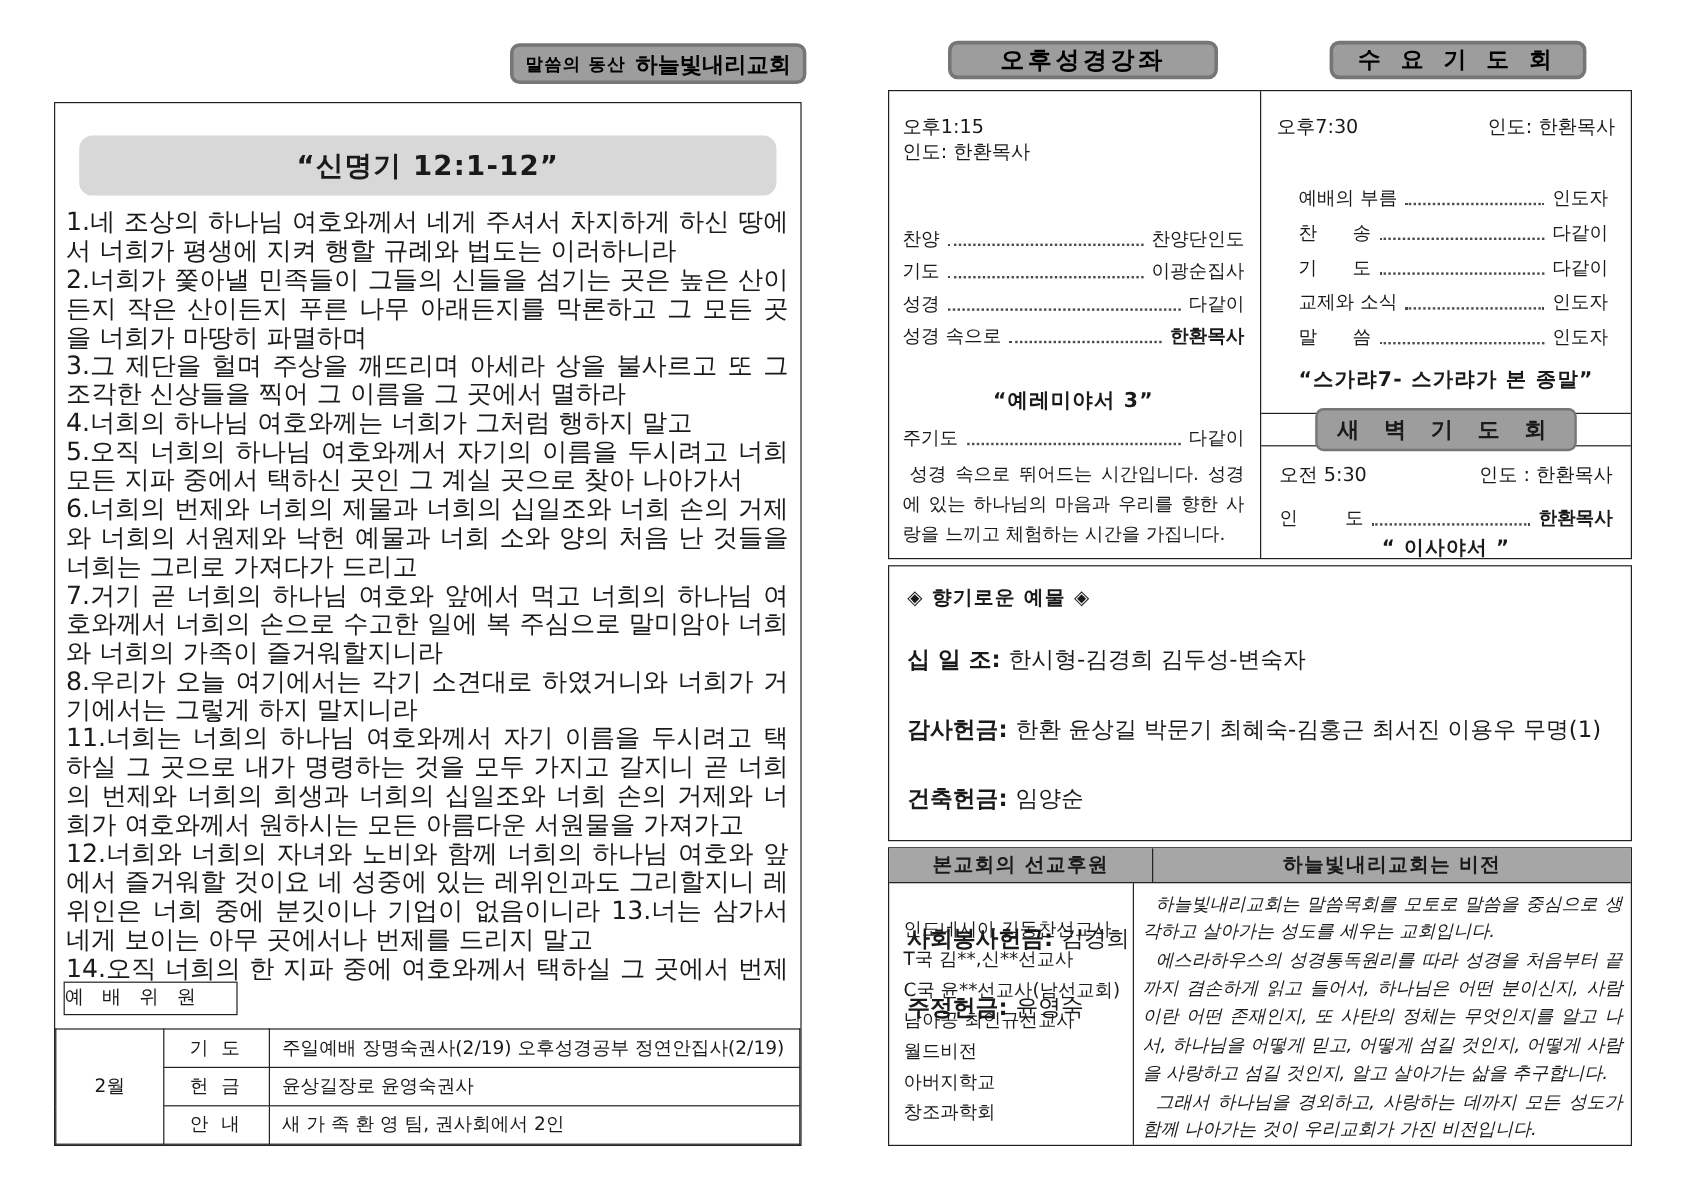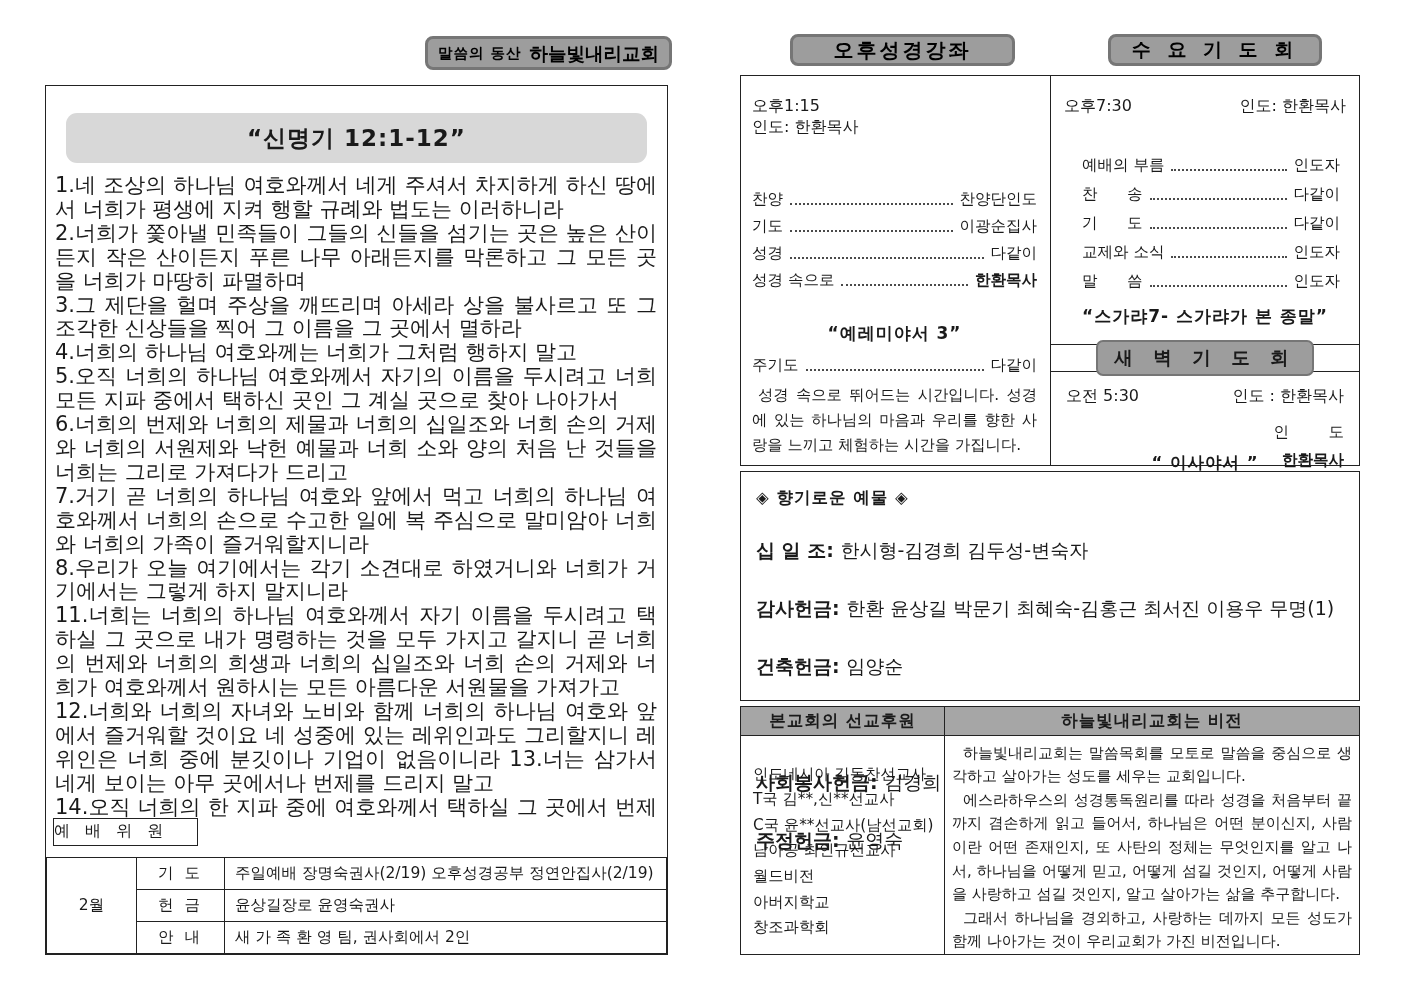--- a/index.html
+++ b/index.html
@@ -54,40 +54,40 @@
 
   .w-time { margin-bottom:30px; }
   .w-items { padding:0 6px 0 18px; }
   .w-items .orow { height:29px; }
   .w-sermon { margin-top:13px; }
   .dawn-band { margin:16px -13px 0 -13px; border-top:1px solid #222; border-bottom:1px solid #222;
     height:31px; display:flex; align-items:center; justify-content:center; }
   .badge-dawn { background:#9d9d9d; border:2px solid #767676; border-radius:7px;
     padding:3px 16px 4px; font-size:18.5px; font-weight:bold; letter-spacing:7px; margin:-5px 0; }
   .d-time { margin:14px 2px 15px 2px; }
-  .d-row { height:27px; padding:0 2px;flex-direction:column; }
+  .d-row { height:27px; padding:0 2px; }
   .d-sermon { margin-top:3px; font-size:16.5px; }
 
   .offerings-box { left:740px; top:471px; width:620px; height:230px; border:1px solid #222;
     padding:15px 16px 0 15px; }
   .off-title { font-weight:bold; font-size:16.5px; letter-spacing:1px; margin-bottom:6px; }
   .off-row { font-size:19px; line-height:34px; white-space:nowrap;margin-top:24px; }
   .off-row .olab { font-weight:bold; white-space:pre; }
 
   .support-box { left:740px; top:706px; width:620px; height:249px; border:1px solid #222;
     display:flex; flex-direction:column; }
   .support-header { display:flex; border-bottom:1px solid #222; background:#a6a6a6; height:31px; }
-  .sh-left { width:204px; border-right:1px solid #222; display:flex; align-items:center;
+  .sh-left { width:220px; border-right:1px solid #222; display:flex; align-items:center;
     justify-content:center; font-weight:bold; font-size:16.5px; letter-spacing:1px; }
   .sh-right { flex:1; display:flex; align-items:center; justify-content:center;
     font-weight:bold; font-size:16.5px; letter-spacing:1px; }
   .support-body { flex:1; display:flex; }
   .missions { width:204px; border-right:1px solid #222; padding:26px 6px 0 12px;
     font-size:15.3px; line-height:25.6px; white-space:pre; }
-  .vision { flex:1; padding:6px 7px 0 7px; font-size:15px; line-height:23.6px; text-align:justify; }
+  .vision { flex:1; padding:6px 7px 0 7px; font-size:15px; line-height:23.6px; text-align:justify;font-style:italic; }
   .vision p { text-indent:11px; }
 </style>
 </head>
 <body>
 
 <div class="abs badge church-badge">
   <span class="prefix">말씀의 동산</span>
   <span class="cname">하늘빛내리교회</span>
 </div>
 <div class="abs badge badge-afternoon">오후성경강좌</div>

